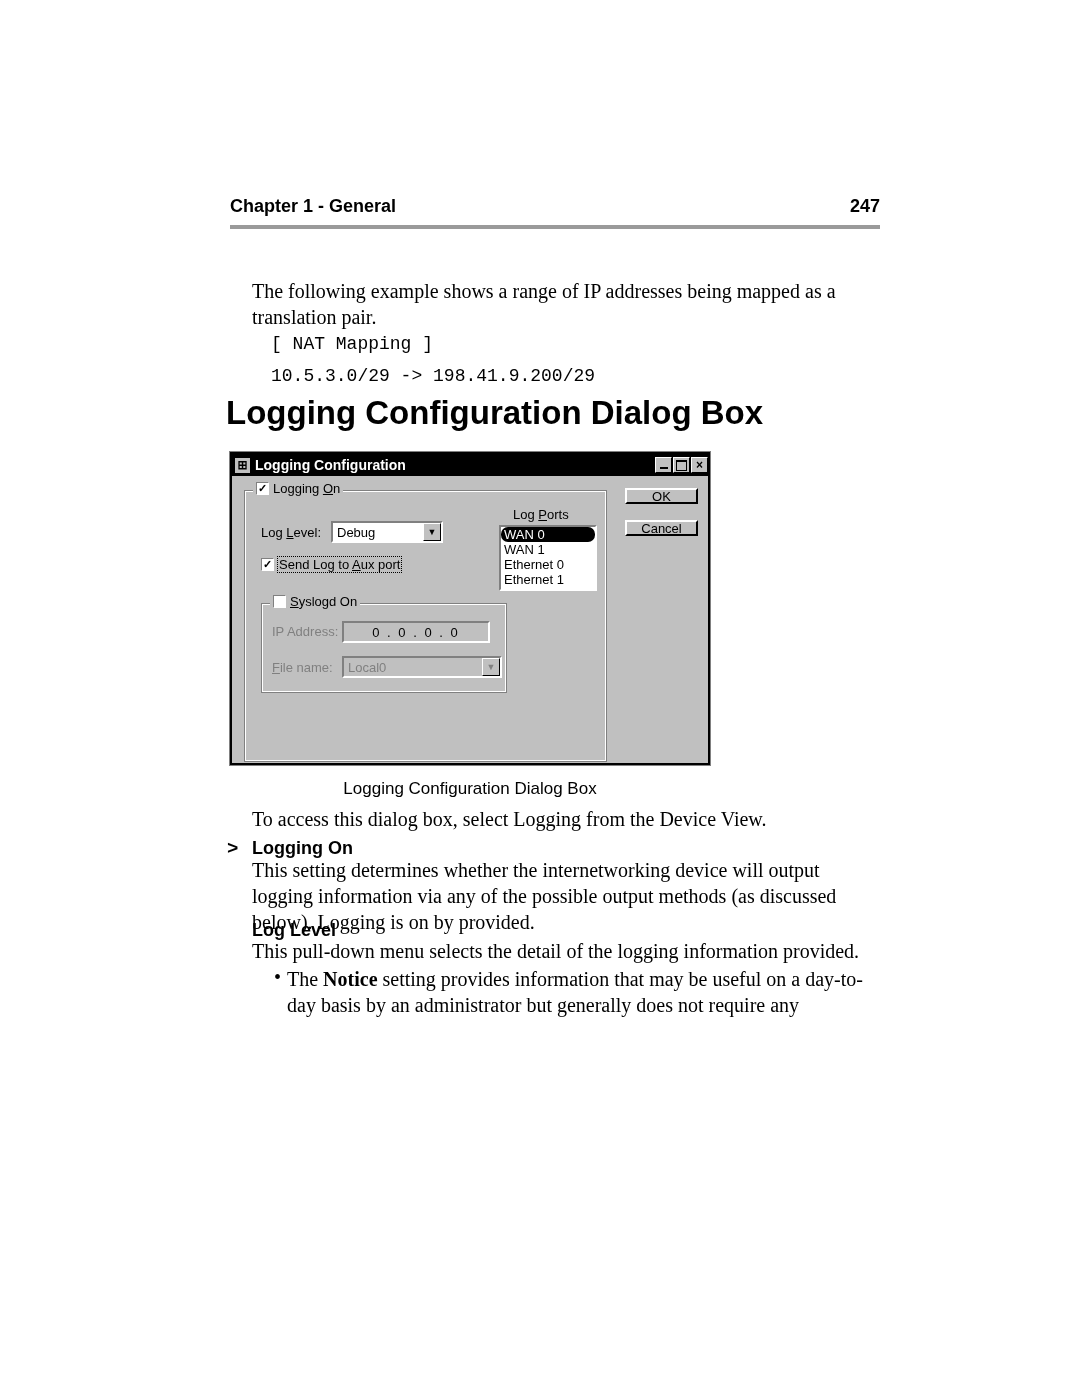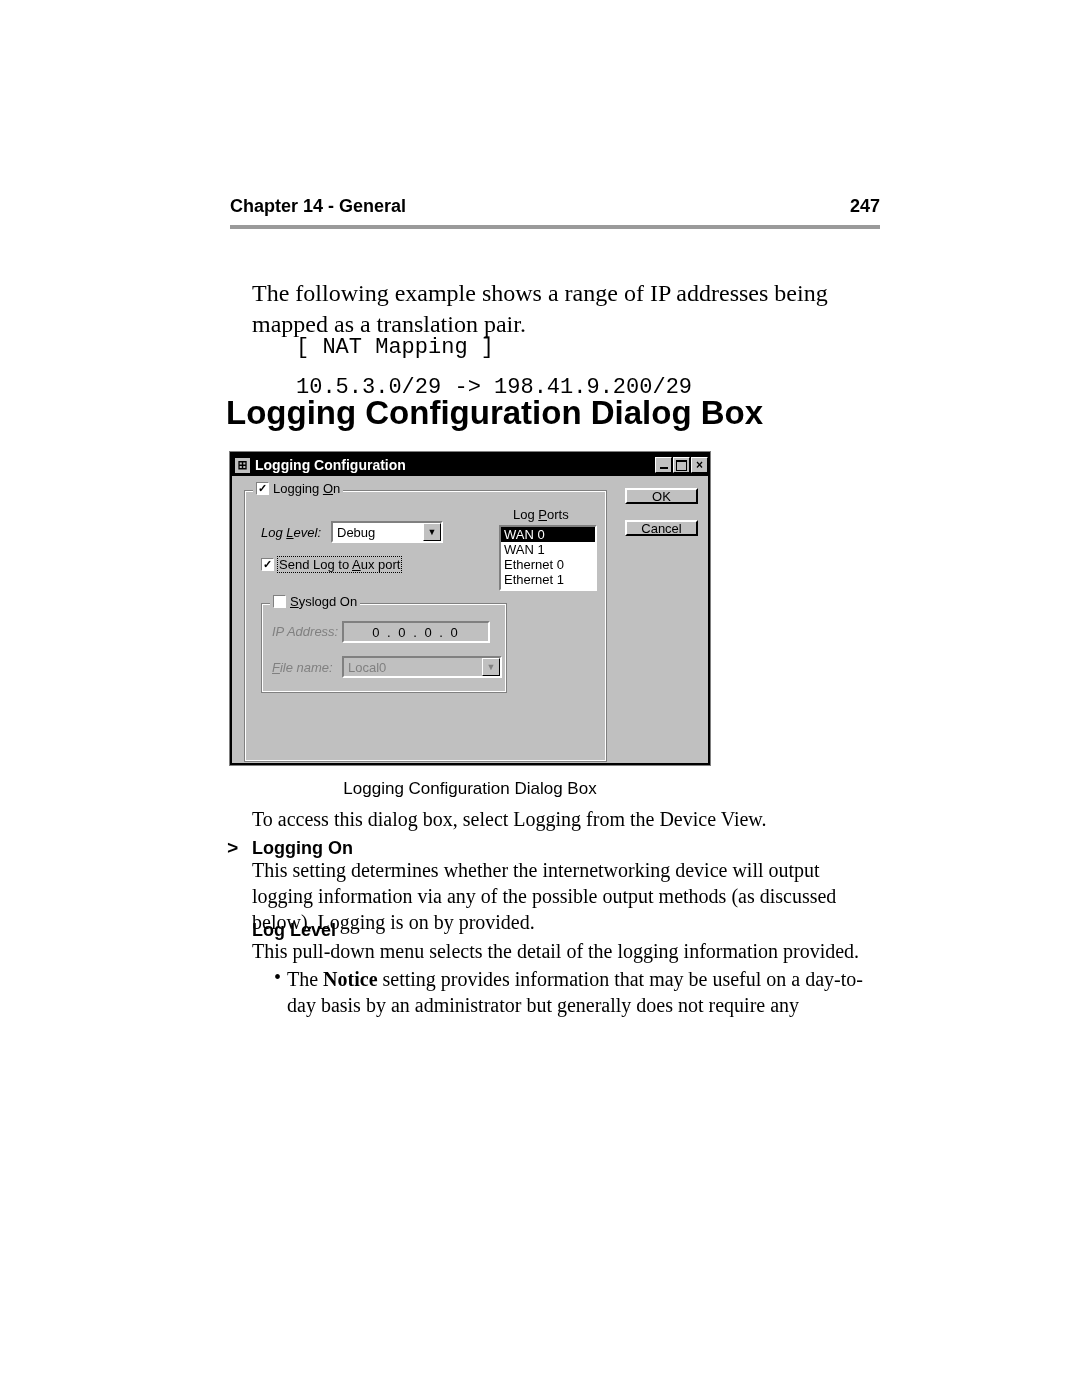--- a/index.html
+++ b/index.html
@@ -29,29 +29,29 @@
     left: 230px;
     right: 200px;
     height: 4px;
     background: #9a9a9a;
   }
   .intro-para {
     position: absolute;
     top: 278px;
     left: 252px;
     right: 200px;
-    font-size: 24px;
+    font-size: 20px;
     line-height: 1.3;
   }
   .code-block {
     position: absolute;
     top: 328px;
-    left: 296px;
+    left: 271px;
     font-family: "Courier New", Courier, monospace;
-    font-size: 22px;
+    font-size: 18px;
     line-height: 1.8;
     white-space: pre;
   }
   .section-heading {
     position: absolute;
     top: 394px;
     left: 226px;
     font-family: Arial, Helvetica, sans-serif;
     font-weight: bold;
     font-size: 33px;
@@ -148,21 +148,21 @@
     justify-content: center;
     font-size: 11px;
     color: #000;
   }
   .chk.checked::after { content: "✓"; font-weight: bold; }
 
   .gb-logging-on { top: 14px; left: 12px; width: 363px; height: 272px; }
   .gb-syslogd   { top: 112px; left: 16px; width: 246px; height: 90px; padding-left: 12px; }
   .underline-char { text-decoration: underline; }
 
-  .field-label { position: absolute; font-style: italic; }
+  .field-label { position: absolute; }
   .disabled { color: #808080; }
 
   .dropdown {
     position: absolute;
     height: 22px;
     background: #fff;
     border-top: 2px solid #808080;
     border-left: 2px solid #808080;
     border-right: 2px solid #fff;
     border-bottom: 2px solid #fff;
@@ -223,20 +223,21 @@
   }
   .listbox .item {
     padding: 0 3px;
     height: 15px;
     line-height: 15px;
     font-size: 13px;
   }
   .listbox .item.selected {
     background: #000;
     color: #fff;
+    border-radius: 7px;
   }
 
   .dlg-button {
     position: absolute;
     width: 73px;
     height: 16px;
     background: #c0c0c0;
     border-top: 2px solid #fff;
     border-left: 2px solid #fff;
     border-right: 2px solid #000;
@@ -303,21 +304,21 @@
     font-size: 20px;
     line-height: 1.3;
   }
   .blt-1 { top: 966px; }
   .bold-inline { font-weight: bold; }
 </style>
 </head>
 <body>
 
 <div class="header-row">
-  <span>Chapter 14 - General</span>
+  <span>Chapter 1 - General</span>
   <span>247</span>
 </div>
 <div class="hr-line"></div>
 
 <div class="intro-para">The following example shows a range of IP addresses being mapped as a translation pair.</div>
 
 <div class="code-block">[ NAT Mapping ]
 10.5.3.0/29 -&gt; 198.41.9.200/29</div>
 
 <div class="section-heading">Logging Configuration Dialog Box</div>

